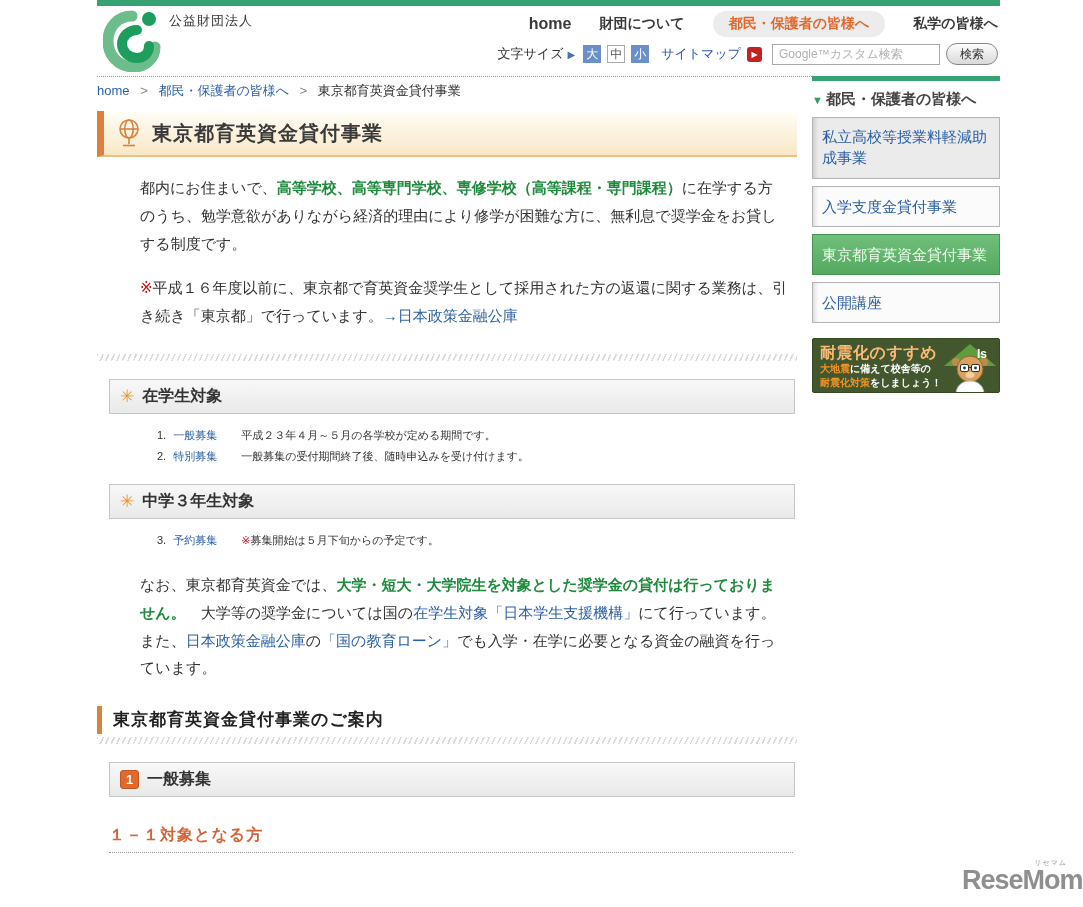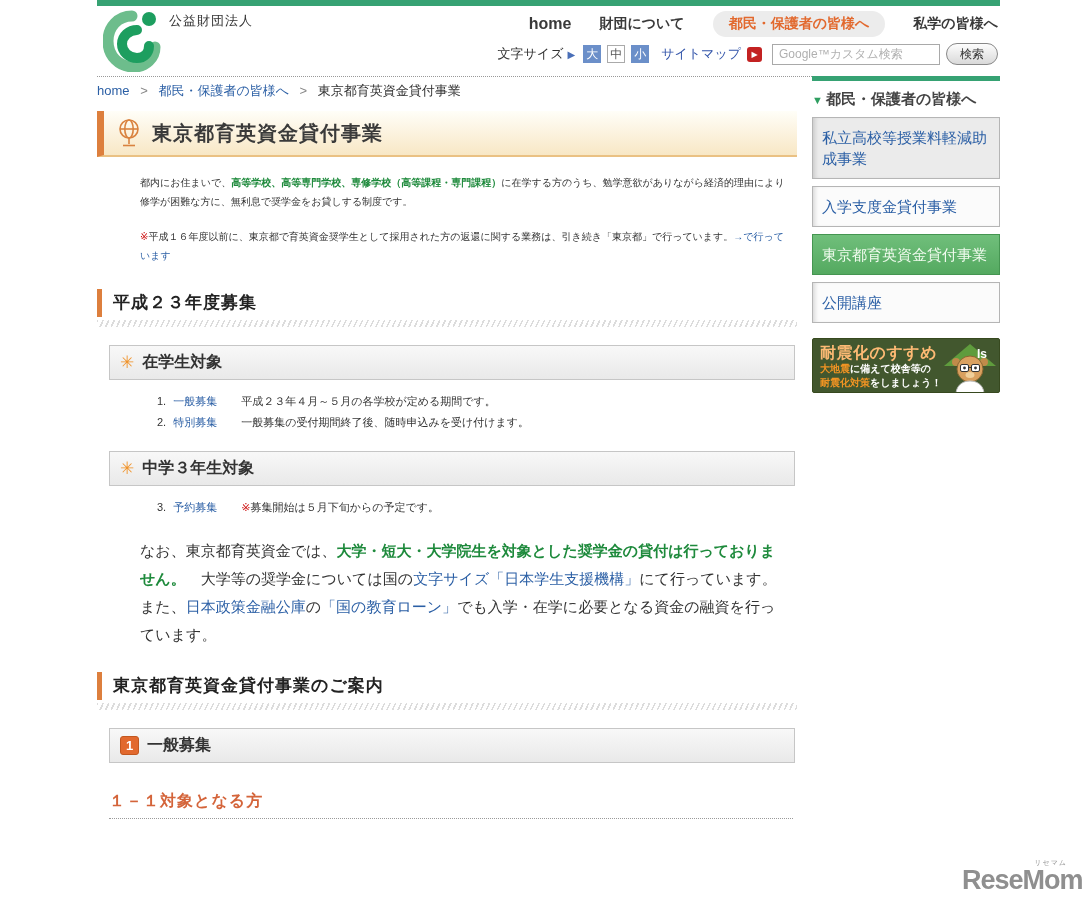--- a/index.html
+++ b/index.html
@@ -31,21 +31,21 @@
   
   .main { position:absolute; left:97px; top:82px; width:700px; }
   .breadcrumb { font-size:13px; color:#888; }
   .bc-link { color:#2b5fa5; cursor:pointer; }
   .bc-sep { margin:0 7px; color:#888; }
   .bc-current { color:#333; }
 
   .title-box { margin-top:11px; border-left:7px solid #dd7f3d; border-bottom:2px solid #eac183; background:linear-gradient(#fffef8,#f8e7c5); padding:7px 12px; display:flex; align-items:center; gap:10px; }
   .title-box h1 { margin:0; font-size:20px; color:#3a3a3a; font-weight:bold; letter-spacing:1px; }
 
-  .body-p { font-size:10px; line-height:1.85; margin:17px 0 0 43px; width:648px; }
+  .body-p { font-size:15px; line-height:1.85; margin:17px 0 0 43px; width:648px; }
   .seg-p {}
   .seg-green { color:#1e8a3c; font-weight:bold; }
   .seg-link { color:#2b5fa5; cursor:pointer; }
   .seg-red { color:#cc1111; }
   .seg-orange { color:#f29423; }
 
   .sec-h { margin-top:24px; }
   .sec-title { border-left:5px solid #dd7f3d; padding:2px 0 3px 11px; font-size:17px; font-weight:bold; color:#222; letter-spacing:1px; }
   .hatch { height:7px; margin-top:3px; background:repeating-linear-gradient(115deg,#dcdcdc 0 1.5px,#ffffff 1.5px 5px); }
 
@@ -64,21 +64,21 @@
 
   .orange-h { margin:28px 0 0 12px; font-size:16px; font-weight:bold; color:#d4643a; letter-spacing:1px; }
   .orange-h.underlined { padding-bottom:6px; border-bottom:1px dotted #9a9a9a; width:684px; }
 
   
   .sidebar { position:absolute; left:812px; top:76px; width:188px; }
   .sb-bar { height:5px; background:#36a273; }
   .sb-title { padding:9px 0 8px; font-size:15px; font-weight:bold; color:#444; }
   .sb-arrow { color:#2e9e60; font-size:11px; margin-right:3px; }
   .sb-item { border:1px solid #b5b5b5; background:#fbfbfb; box-shadow:inset 4px 0 4px -2px rgba(0,0,0,0.14); padding:9px 9px; font-size:15px; color:#2b5fa5; margin-bottom:7px; line-height:1.4; cursor:pointer; }
-  .sb-item.gray { background:#ebebeb; }
+  .sb-item.gray { background:#ebebeb;font-family:Liberation Serif, serif; }
   .sb-item.active { background:linear-gradient(#70bf7b,#54a960); border-color:#459551; color:#f0fbee; box-shadow:none; }
 
   .banner { margin-top:15px; width:188px; height:55px; background:#42572e; border:1px solid #37491f; border-radius:2px; position:relative; padding:4px 7px; overflow:hidden; cursor:pointer; }
   .bn-title { color:#fdba74; font-weight:bold; font-size:16px; letter-spacing:0.5px; line-height:1.2; }
   .bn-line { font-size:10px; color:#fff; font-weight:bold; line-height:1.4; }
   .mascot { position:absolute; right:1px; top:1px; }
 
   
   .watermark { position:absolute; left:962px; top:858px; width:115px; text-align:right; }
   .wm-ruby { display:block; font-size:7px; color:#9a9a9a; margin:0 10px -3px 0; letter-spacing:1px; }
@@ -142,24 +142,23 @@
           <ellipse cx="13" cy="11" rx="4.2" ry="9"></ellipse>
           <line x1="4" y1="11" x2="22" y2="11"></line>
           <line x1="13" y1="20" x2="13" y2="26"></line>
           <line x1="7" y1="27.5" x2="19" y2="27.5"></line>
         </g>
       </svg>
       <h1>東京都育英資金貸付事業</h1>
     </div>
 
     <p class="body-p"><span class="seg-p">都内にお住まいで、</span><span class="seg-green">高等学校、高等専門学校、専修学校（高等課程・専門課程）</span><span class="seg-p">に在学する方のうち、勉学意欲がありながら経済的理由により修学が困難な方に、無利息で奨学金をお貸しする制度です。</span></p>
-    <p class="body-p"><span class="seg-red">※</span><span class="seg-p">平成１６年度以前に、東京都で育英資金奨学生として採用された方の返還に関する業務は、引き続き「東京都」で行っています。</span><span class="seg-link">→で行っています</span></p>
+    <p class="body-p"><span class="seg-red">※</span><span class="seg-p">平成１６年度以前に、東京都で育英資金奨学生として採用された方の返還に関する業務は、引き続き「東京都」で行っています。</span><span class="seg-link">→日本政策金融公庫</span></p>
 
     <div class="sec-h">
-      <div class="sec-title">平成２３年度募集</div>
       <div class="hatch"></div>
     </div>
 
     <div class="sub-box">
       <span class="star">✳</span>
       <span>在学生対象</span>
     </div>
     <div class="list">
       <div class="list-row">
         <span class="li-num">1.</span><a class="li-link">一般募集</a><span class="li-desc"><span class="seg-p">平成２３年４月～５月の各学校が定める期間です。</span></span>
@@ -173,21 +172,21 @@
       <span class="star">✳</span>
       <span>中学３年生対象</span>
     </div>
     <div class="list">
       <div class="list-row">
         <span class="li-num">3.</span><a class="li-link">予約募集</a><span class="li-desc"><span class="seg-red">※</span><span class="seg-p">募集開始は５月下旬からの予定です。</span></span>
       </div>
     </div>
 
     <div class="note-block">
-      <p><span class="seg-p">なお、東京都育英資金では、</span><span class="seg-green">大学・短大・大学院生を対象とした奨学金の貸付は行っておりません。</span><span class="seg-p">　大学等の奨学金については国の</span><span class="seg-link">文字サイズ「日本学生支援機構」</span><span class="seg-p">にて行っています。</span></p>
+      <p><span class="seg-p">なお、東京都育英資金では、</span><span class="seg-green">大学・短大・大学院生を対象とした奨学金の貸付は行っておりません。</span><span class="seg-p">　大学等の奨学金については国の</span><span class="seg-link">在学生対象「日本学生支援機構」</span><span class="seg-p">にて行っています。</span></p>
       <p><span class="seg-p">また、</span><span class="seg-link">日本政策金融公庫</span><span class="seg-p">の</span><span class="seg-link">「国の教育ローン」</span><span class="seg-p">でも入学・在学に必要となる資金の融資を行っています。</span></p>
     </div>
 
     <div class="sec-h">
       <div class="sec-title">東京都育英資金貸付事業のご案内</div>
       <div class="hatch"></div>
     </div>
 
     <div class="sub-box">
       <span class="num-badge">1</span>

